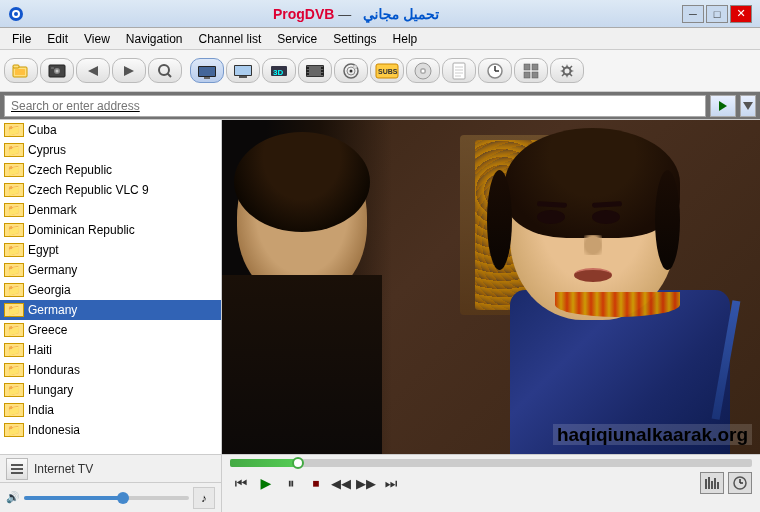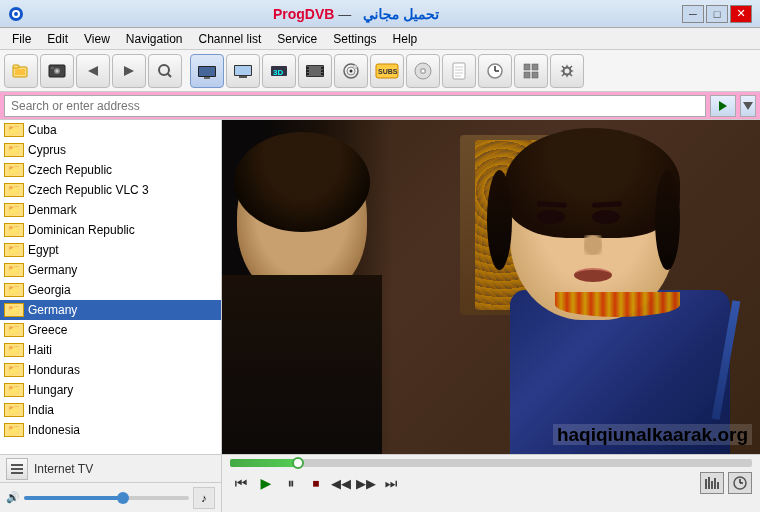--- a/index.html
+++ b/index.html
@@ -88,48 +88,49 @@
       background: #f5f5f5;
       height: 42px;
       display: flex;
       align-items: center;
       padding: 2px 4px;
       border-bottom: 1px solid #ccc;
       gap: 2px;
     }
     .tb-btn {
       width: 34px;
-      height: 34px;
+      height: 25px;
       background: linear-gradient(to bottom, #fafafa, #e0e0e0);
       border: 1px solid #bbb;
-      border-radius: 4px;
+      border-radius: 10px;
       cursor: pointer;
       display: flex;
       align-items: center;
       justify-content: center;
       font-size: 16px;
     }
     .tb-separator {
       width: 4px;
       height: 34px;
     }
     .tb-btn.active {
       background: linear-gradient(to bottom, #dde8f8, #b8ccec);
       border-color: #7799cc;
     }
 
     
     .address-bar {
       height: 28px;
-      background: #f9a8d4;
+      background: #737373;
       border-bottom: 1px solid #ccc;
       display: flex;
       align-items: center;
       padding: 2px 4px;
       gap: 4px;
+      text-decoration: underline;
     }
     .address-input {
       flex: 1;
       height: 22px;
       border: 1px solid #aaa;
       padding: 2px 6px;
       font-size: 12px;
       background: white;
       color: #999;
     }
@@ -445,21 +446,21 @@
     <div class="channel-item">
       <div class="channel-flag folder">📁</div>
       <span>Cyprus</span>
     </div>
     <div class="channel-item">
       <div class="channel-flag folder">📁</div>
       <span>Czech Republic</span>
     </div>
     <div class="channel-item">
       <div class="channel-flag folder">📁</div>
-      <span>Czech Republic VLC 3</span>
+      <span>Czech Republic VLC 9</span>
     </div>
     <div class="channel-item">
       <div class="channel-flag folder">📁</div>
       <span>Denmark</span>
     </div>
     <div class="channel-item">
       <div class="channel-flag folder">📁</div>
       <span>Dominican Republic</span>
     </div>
     <div class="channel-item">

